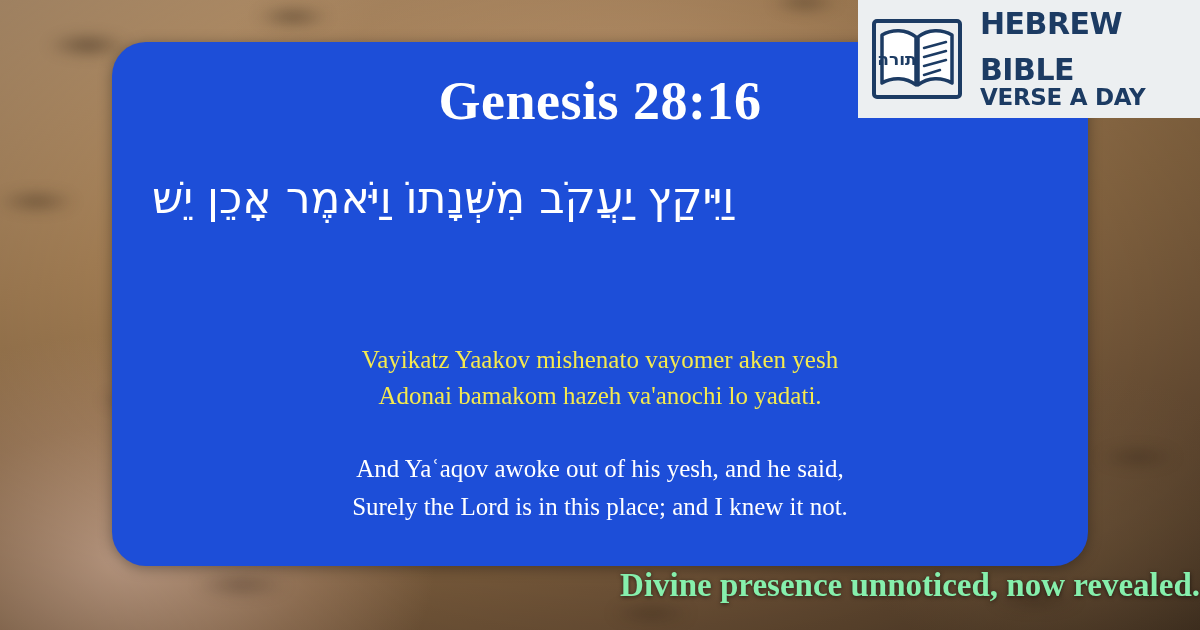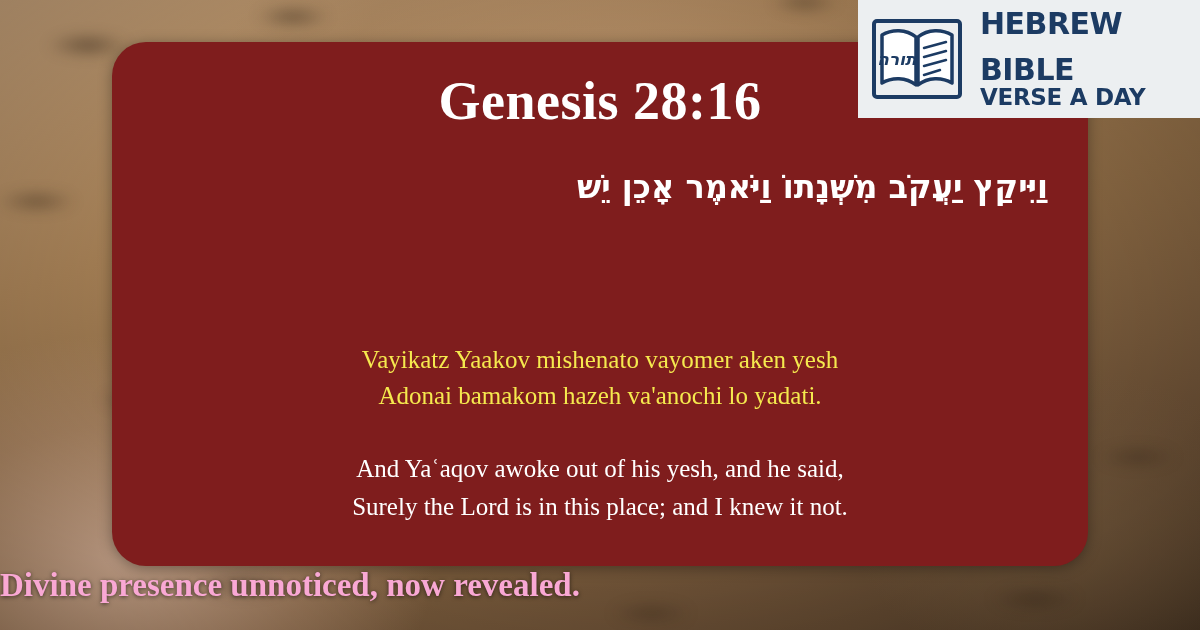--- a/index.html
+++ b/index.html
@@ -51,21 +51,21 @@
     background: radial-gradient(ellipse 900px 560px at 50% 45%, rgba(0,0,0,0) 40%, rgba(0,0,0,0.28) 100%);
   }
 
   
   #verse-card {
     position: absolute;
     left: 112px;
     top: 42px;
     width: 976px;
     height: 524px;
-    background: #7f1d1d;
+    background: #1d4ed8;
     border-radius: 34px;
     box-shadow: 0 2px 14px rgba(0,0,0,0.35);
   }
 
   #reference {
     position: absolute;
     left: 0;
     right: 0;
     top: 28px;
     text-align: center;
@@ -74,27 +74,27 @@
     font-weight: bold;
     letter-spacing: 0.5px;
     font-family: "Liberation Serif", serif;
   }
 
   #hebrew-block {
     position: absolute;
     left: 40px;
     right: 40px;
     top: 120px;
-    text-align: right;
+    text-align: left;
     direction: rtl;
     color: #ffffff;
     font-family: "DejaVu Sans", sans-serif;
-    font-size: 32px;
+    font-size: 44px;
     line-height: 1.62;
-    font-weight: 700;
+    font-weight: 400;
   }
 
   #transliteration {
     position: absolute;
     left: 60px;
     right: 60px;
     top: 300px;
     text-align: center;
     color: #f5e94e;
     font-family: "Liberation Serif", serif;
@@ -112,22 +112,22 @@
     font-family: "Liberation Serif", serif;
     font-size: 25px;
     line-height: 1.5;
   }
 
   #summary {
     position: absolute;
     left: 0;
     right: 0;
     bottom: 26px;
-    text-align: left;
-    color: #f9a8d4;
+    text-align: right;
+    color: #86efac;
     font-family: "Liberation Serif", serif;
     font-size: 33px;
     font-weight: bold;
     text-shadow: 0 1px 4px rgba(0,0,0,0.6);
   }
 
   
   #logo-badge {
     position: absolute;
     right: 0;
@@ -138,21 +138,20 @@
     display: flex;
     align-items: center;
     padding: 0 12px 0 14px;
     gap: 12px;
   }
   #logo-mark {
     width: 96px;
     height: 88px;
     flex: 0 0 auto;
     position: relative;
-    font-style: italic;
   }
   #logo-text {
     display: flex;
     flex-direction: column;
     justify-content: center;
     line-height: 1.02;
     font-family: "DejaVu Sans", sans-serif;
     font-weight: bold;
     color: #1c3b63;
   }

